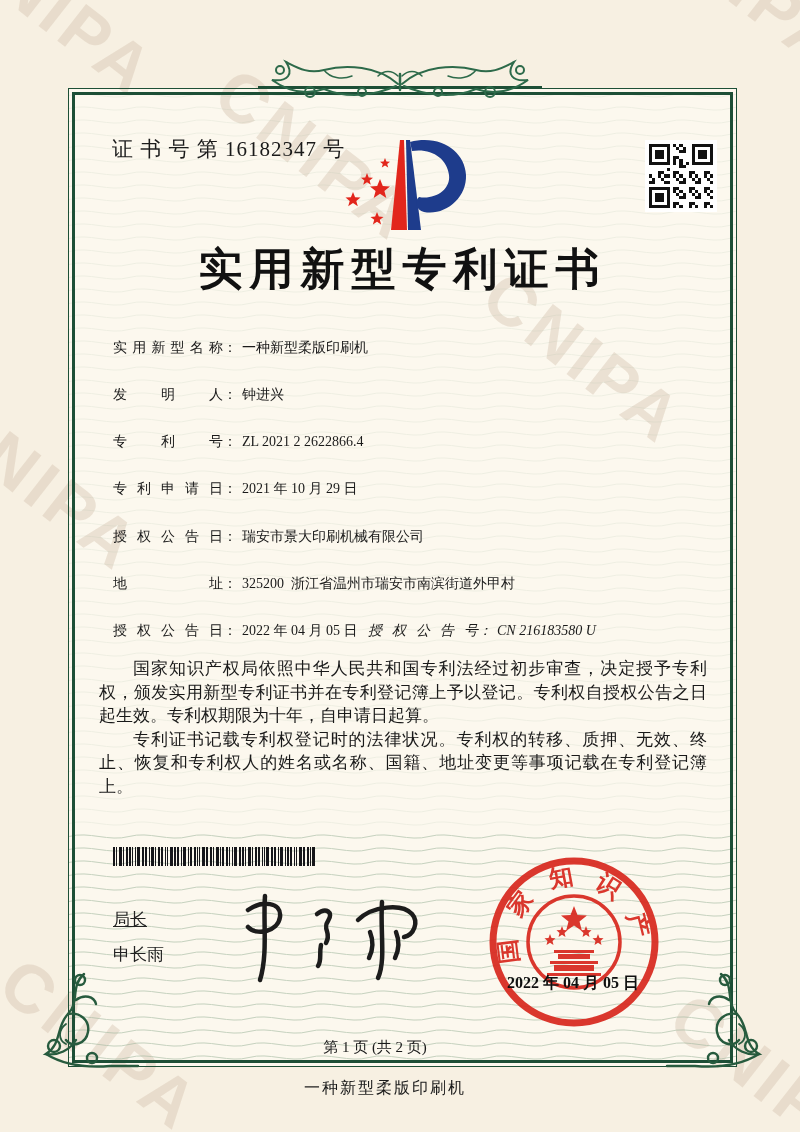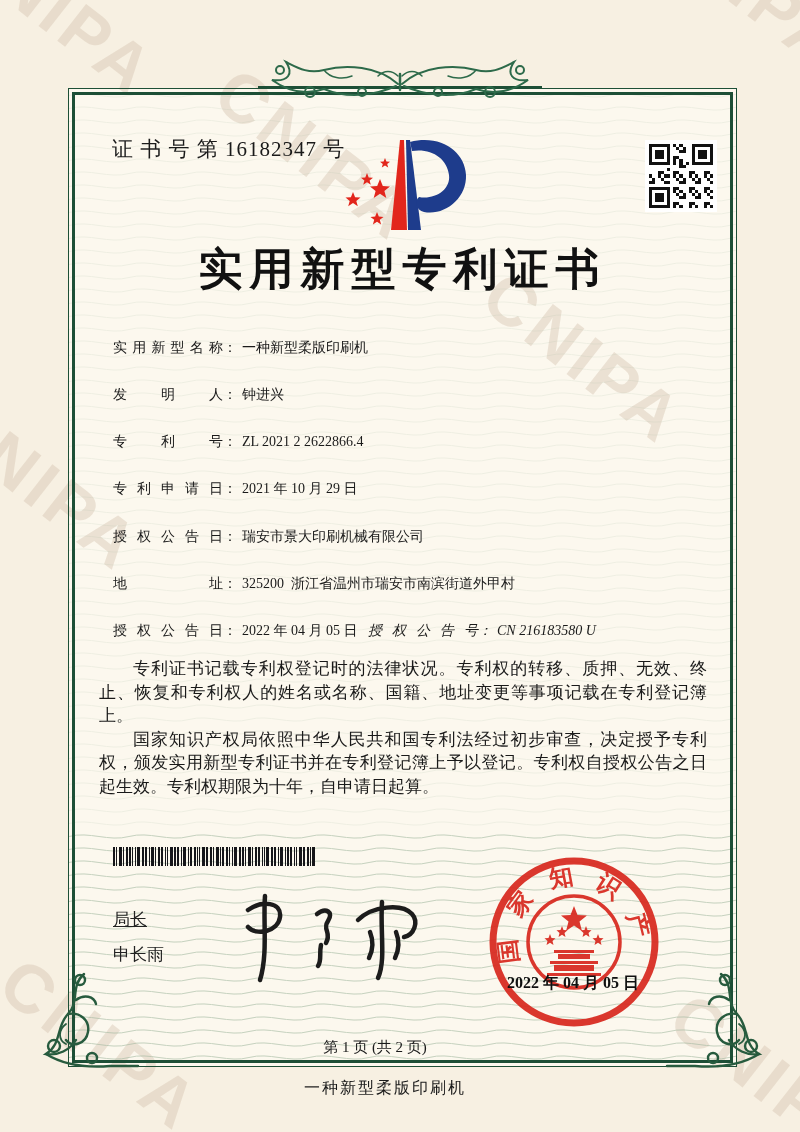--- a/index.html
+++ b/index.html
@@ -266,22 +266,22 @@
   <div class="abs field-row" style="top:622px">
     <span>
       <span class="flabel">授权公告日</span><span>：</span><span class="fvalue">2022 年 04 月 05 日</span>
     </span>
     <span class="pair2">
       <span class="flabel">授权公告号</span><span>：</span><span class="fvalue">CN 216183580 U</span>
     </span>
   </div>
 
   <div class="abs body-text">
+    <p>国家知识产权局依照中华人民共和国专利法经过初步审查，决定授予专利权，颁发实用新型专利证书并在专利登记簿上予以登记。专利权自授权公告之日起生效。专利权期限为十年，自申请日起算。</p>
     <p>专利证书记载专利权登记时的法律状况。专利权的转移、质押、无效、终止、恢复和专利权人的姓名或名称、国籍、地址变更等事项记载在专利登记簿上。</p>
-    <p>国家知识产权局依照中华人民共和国专利法经过初步审查，决定授予专利权，颁发实用新型专利证书并在专利登记簿上予以登记。专利权自授权公告之日起生效。专利权期限为十年，自申请日起算。</p>
   </div>
 
   <svg class="deco" style="left:113px; top:847px;" id="barcode-svg" width="205" height="19" viewBox="0 0 205 19">
       <rect x="0" y="0" width="2" height="19" fill="#16161a"></rect>
       <rect x="3" y="0" width="1" height="19" fill="#16161a"></rect>
       <rect x="6" y="0" width="3" height="19" fill="#16161a"></rect>
       <rect x="10" y="0" width="1" height="19" fill="#16161a"></rect>
       <rect x="13" y="0" width="2" height="19" fill="#16161a"></rect>
       <rect x="16" y="0" width="2" height="19" fill="#16161a"></rect>
       <rect x="19" y="0" width="1" height="19" fill="#16161a"></rect>

